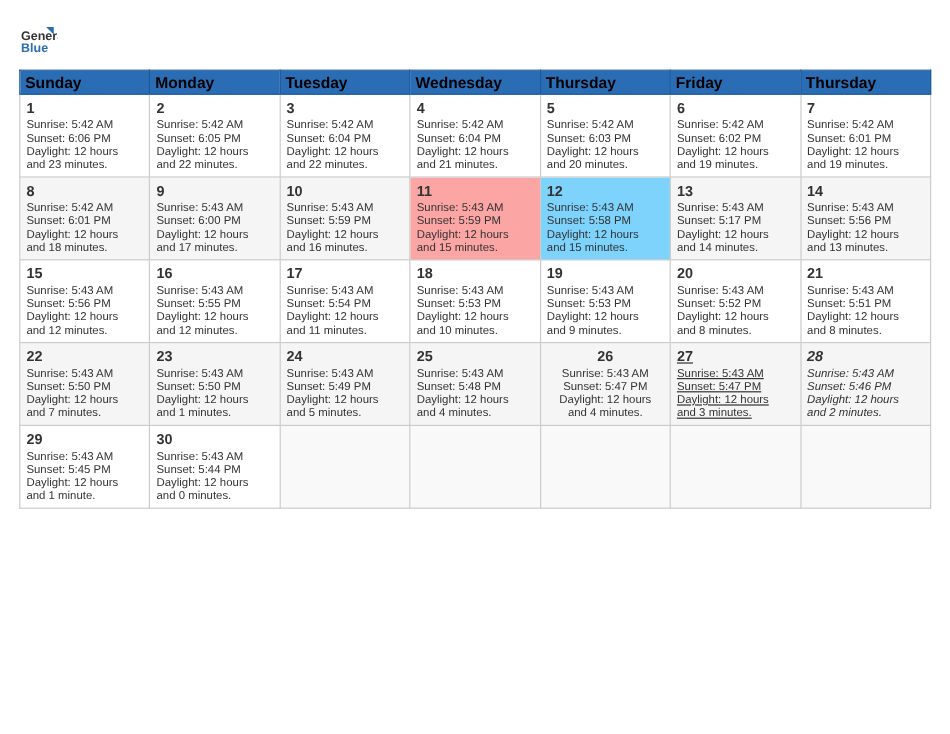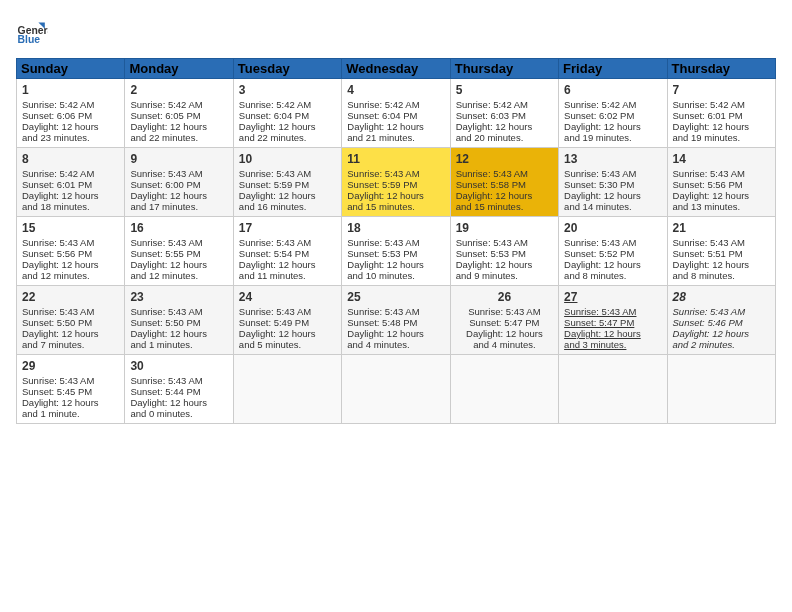--- a/index.html
+++ b/index.html
@@ -170,38 +170,38 @@
           <div>Daylight: 12 hours</div>
           <div>and 17 minutes.</div>
         </td>
         <td style="background-color: rgb(245, 245, 245); margin-top: 12px;">
           <span class="day-number">10</span>
           <div>Sunrise: 5:43 AM</div>
           <div>Sunset: 5:59 PM</div>
           <div>Daylight: 12 hours</div>
           <div>and 16 minutes.</div>
         </td>
-        <td style="background-color: #fde047;">
+        <td style="background-color: #fca5a5;">
           <span class="day-number">11</span>
           <div>Sunrise: 5:43 AM</div>
           <div>Sunset: 5:59 PM</div>
           <div>Daylight: 12 hours</div>
           <div>and 15 minutes.</div>
         </td>
-        <td style="background-color: #eab308;">
+        <td style="background-color: #7dd3fc;">
           <span class="day-number">12</span>
           <div>Sunrise: 5:43 AM</div>
           <div>Sunset: 5:58 PM</div>
           <div>Daylight: 12 hours</div>
           <div>and 15 minutes.</div>
         </td>
         <td style="background-color: rgb(245, 245, 245);">
           <span class="day-number">13</span>
           <div>Sunrise: 5:43 AM</div>
-          <div>Sunset: 5:30 PM</div>
+          <div>Sunset: 5:17 PM</div>
           <div>Daylight: 12 hours</div>
           <div>and 14 minutes.</div>
         </td>
         <td style="background-color: rgb(245, 245, 245);">
           <span class="day-number">14</span>
           <div>Sunrise: 5:43 AM</div>
           <div>Sunset: 5:56 PM</div>
           <div>Daylight: 12 hours</div>
           <div>and 13 minutes.</div>
         </td>

